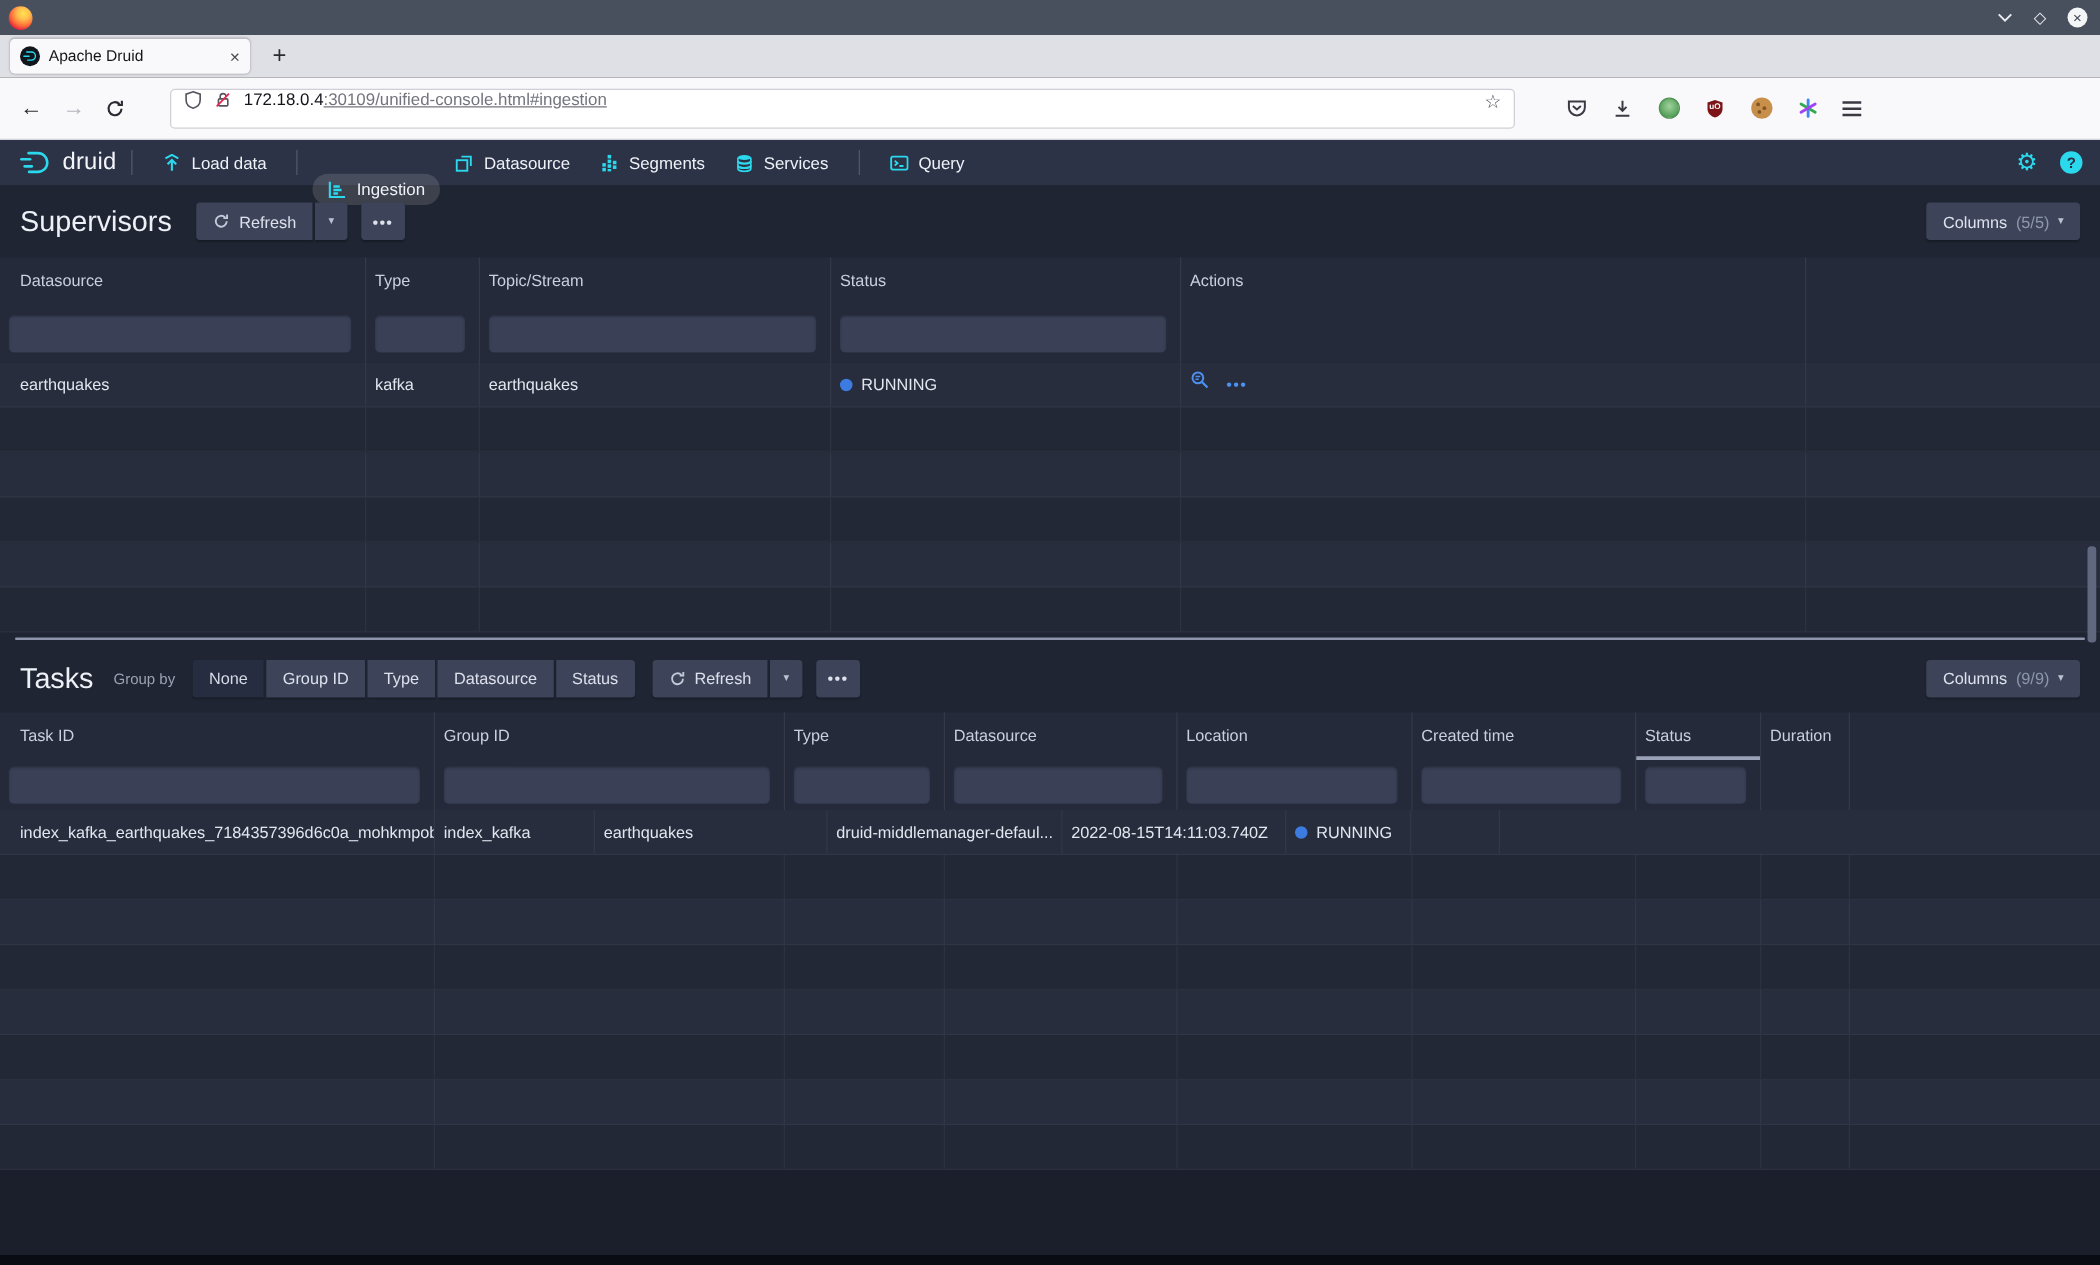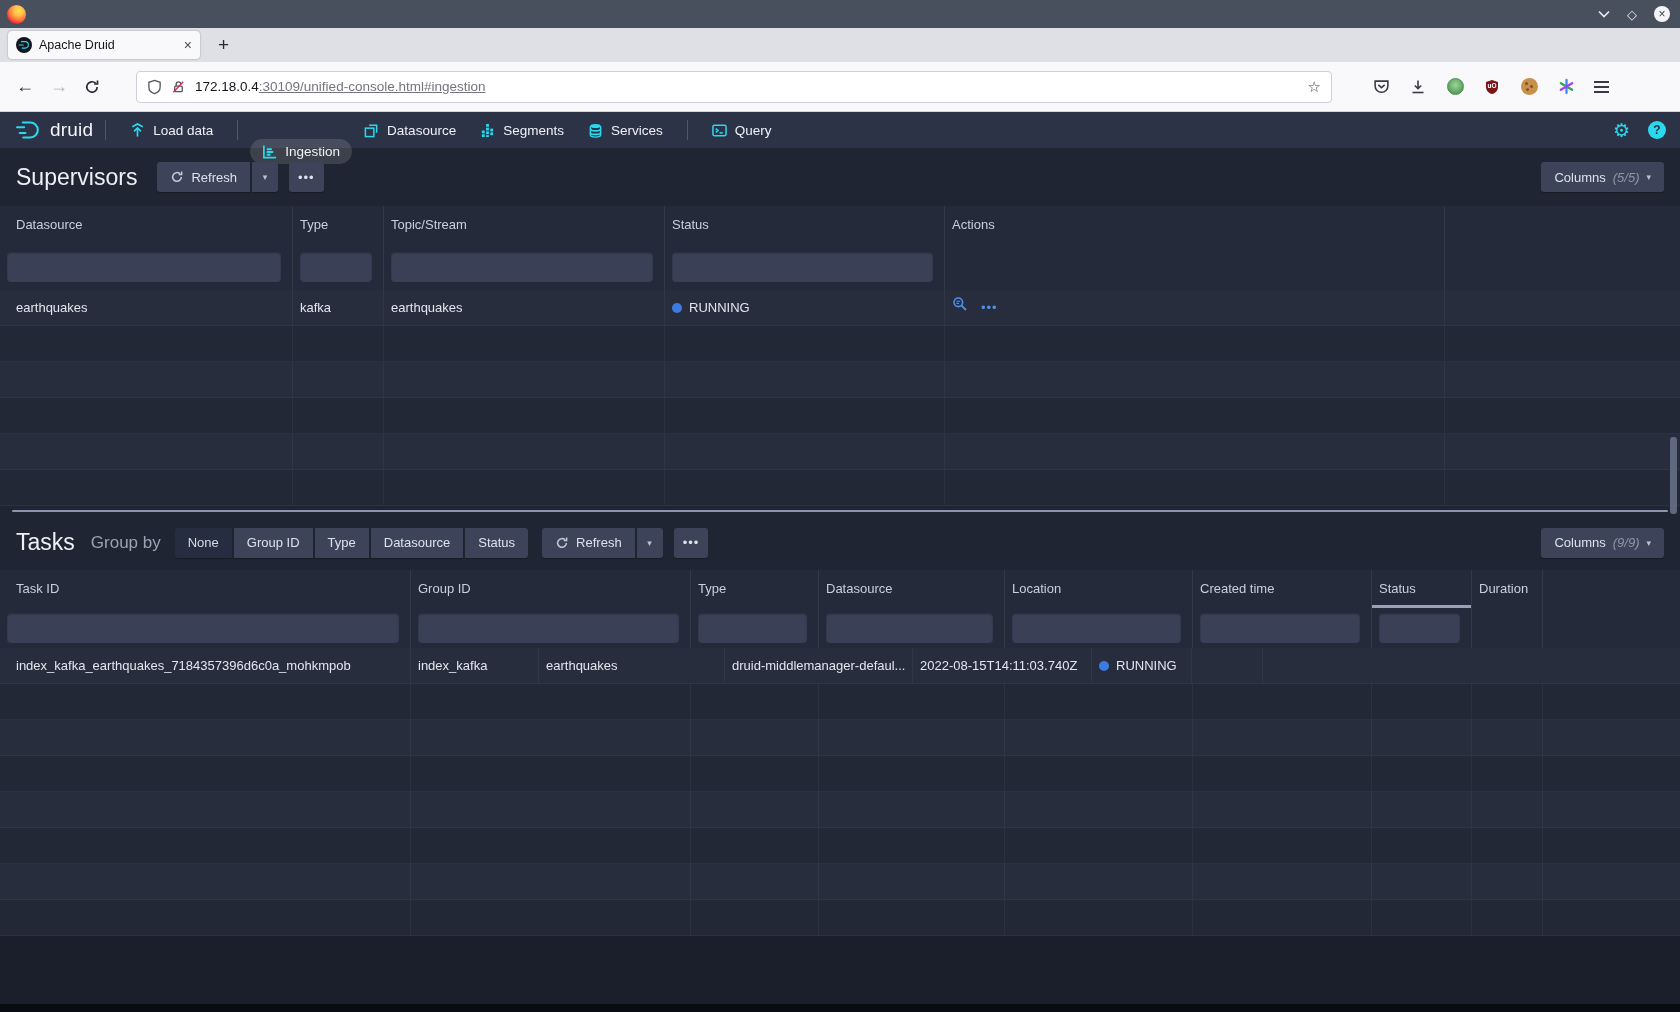--- a/index.html
+++ b/index.html
@@ -27,22 +27,22 @@
     align-items:center; justify-content:center; flex:none; }
   .tab-title { font-size:12.5px; color:#15141a; margin-left:7px; flex:1; }
   .tab-close { color:#4a4a52; font-size:14px; }
   .new-tab { color:#2a2a33; font-size:19px; margin-left:18px; font-weight:300; }
 
   
   .toolbar { height:50px; background:#f9f9fb; border-bottom:1px solid #d4d4dc; display:flex; align-items:center; flex:none; }
   .nav-arrow { font-size:18px; color:#2a2a33; margin-left:16px; }
   .nav-arrow.disabled { color:#b4b4bd; }
   .reload { margin-left:16px; display:inline-flex; }
-  .urlbar { height:32px; width:1196px; margin-left:36px; background:#ffffff; border:1px solid #cfcfd8;
-    border-radius:4px; display:flex; align-items:center; padding:0 10px; }
+  .urlbar { height:32px; width:1076px; margin-left:36px; background:#ffffff; border:1px solid #cfcfd8;
+    border-radius:4px; display:flex; padding:0 10px; }
   .urlbar .sep-ic { display:inline-flex; margin-right:9px; }
   .url-text { font-size:13.5px; color:#14141a; white-space:nowrap; }
   .url-rest { color:#74747f;text-decoration:underline; }
   .url-star { margin-left:auto; font-size:15px; color:#45454e; }
   .tb-right { display:flex; align-items:center; gap:19px; margin-left:40px; }
   .ext { width:18px; height:18px; display:inline-flex; align-items:center; justify-content:center; position:relative; }
   .badger { width:17px; height:17px; border-radius:50%; background:radial-gradient(circle at 50% 40%, #9fd39d, #57a05a 70%, #3c7a40); border:1px solid #4f8f52;}
   .cookie { width:17px; height:17px; border-radius:50%; background:#c88f4a; position:relative; }
   .cookie i { position:absolute; width:3px; height:3px; border-radius:50%; background:#7d5526; }
   .ubo-txt { position:absolute; color:#fff; font-size:6.5px; font-weight:bold; top:4px; left:0; right:0; text-align:center; }
@@ -76,22 +76,22 @@
   .split { display:flex; gap:2px; }
   .split .main { border-radius:3px 0 0 3px; }
   .split .drop { width:26px; padding:0; justify-content:center; border-radius:0 3px 3px 0; }
   .btn.more { padding:0 9px; letter-spacing:1px; font-size:13px; }
   .btn-group { display:flex; gap:2px; }
   .btn-group .btn { border-radius:0; }
   .btn-group .btn:first-child { border-radius:3px 0 0 3px; }
   .btn-group .btn:last-child { border-radius:0 3px 3px 0; }
   .btn.pressed { background:#272d40; color:#d6dae6; }
   .cols-btn { margin-left:auto; }
-  .cols-btn .dim { color:#8f97ab;font-style:italic; }
-  .gb-label { color:#9aa2b4; font-size:17px; margin:0 14px 0 16px; }
+  .cols-btn .dim { color:#8f97ab; }
+  .gb-label { color:#9aa2b4; font-size:12px; margin:0 14px 0 16px; }
 
   
   .thead, .tfilter, .tr { display:flex; width:100%; }
   .thead { height:38px; background:#242a3a; flex:none; }
   .th { font-size:13px; color:#c9cfdd; line-height:38px; padding:0 7px; white-space:nowrap;
     border-right:1px solid rgba(255,255,255,.07); overflow:hidden; }
   .th:first-child, .td:first-child { padding-left:16px; }
   .th.sorted { box-shadow:inset 0 -3px 0 #99a1b6; }
   .tfilter { background:#242a3a; flex:none; }
   .tfilter .td { border-right:1px solid rgba(255,255,255,.07); padding:0 7px; }
@@ -104,21 +104,21 @@
   .tr.odd { background:#272d3d; }
   .td { font-size:13px; color:#e2e6ef; line-height:35px; padding:0 7px; white-space:nowrap; overflow:hidden;
     border-right:1px solid rgba(255,255,255,.05); }
   .fill { flex:1; border-right:none !important; }
   .status-cell { display:flex; align-items:center; gap:7px; }
   .dot { width:10px; height:10px; border-radius:50%; background:#3c7ce1; flex:none; }
   .act-cell { display:flex; align-items:center; gap:13px; color:#4c90f0; }
   .act-more { font-size:13px; letter-spacing:1px; color:#4c90f0; line-height:1; }
 
   .sup .c0{width:293px} .sup .c1{width:91px} .sup .c2{width:281px} .sup .c3{width:280px} .sup .c4{width:500px}
-  .tsk .c0{width:411px} .tsk .c1{width:280px} .tsk .c2{width:128px} .tsk .c3{width:186px}
+  .tsk .c0{width:348px} .tsk .c1{width:280px} .tsk .c2{width:128px} .tsk .c3{width:186px}
   .tsk .c4{width:188px} .tsk .c5{width:179px} .tsk .c6{width:100px} .tsk .c7{width:71px}
 
   .divider-band { height:9px; display:flex; align-items:center; padding:0 12px; flex:none; }
   .divider-line { height:2px; width:100%; background:#8d95aa; border-radius:1px; }
 
   .below { flex:1; background:#1a1f2b; }
   .bottom-strip { height:8px; background:#090c12; flex:none; }
 
   .scroll-thumb { position:absolute; right:3px; top:325px; width:7px; height:77px; background:#606880; border-radius:3px; }
 </style>

